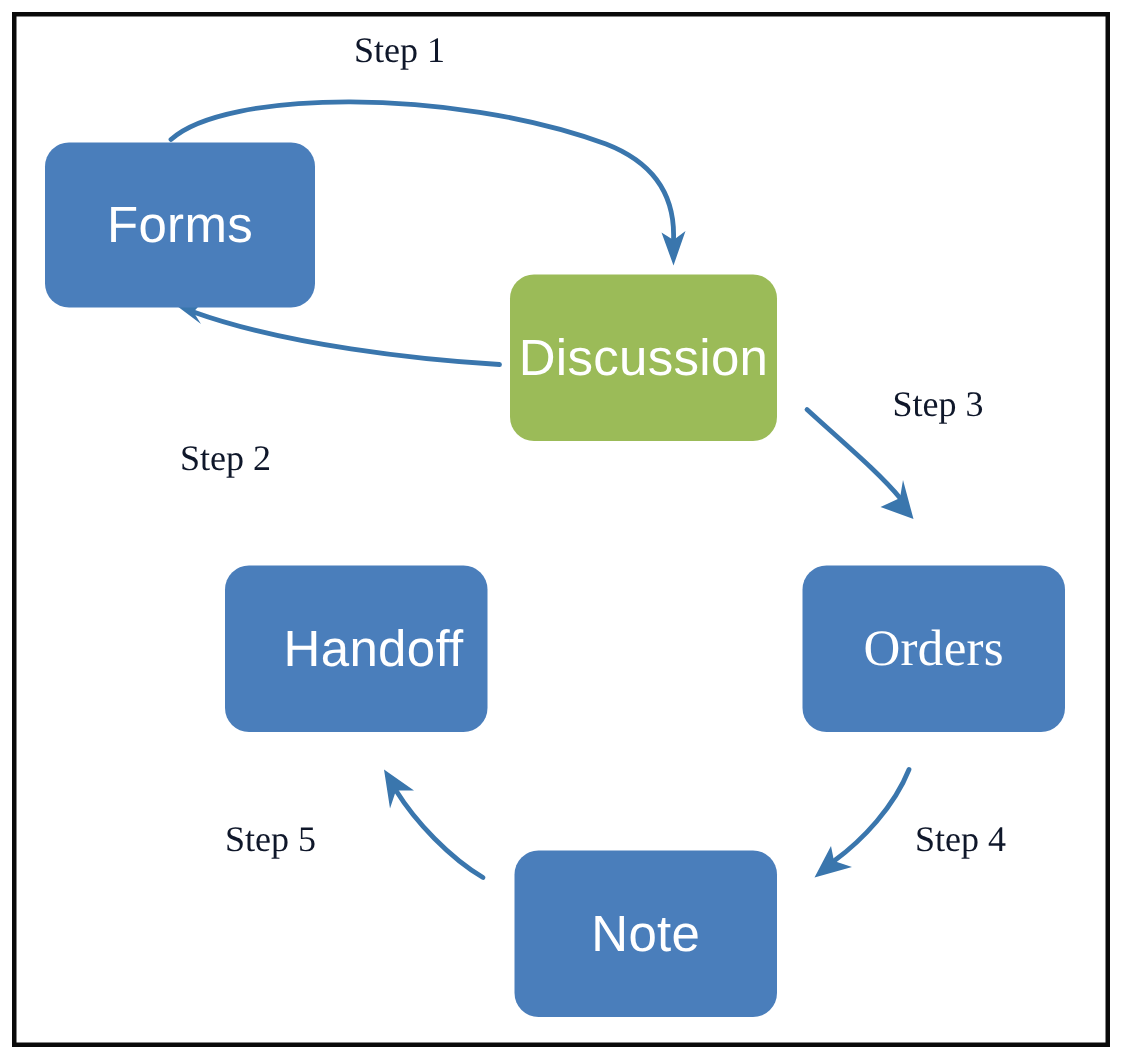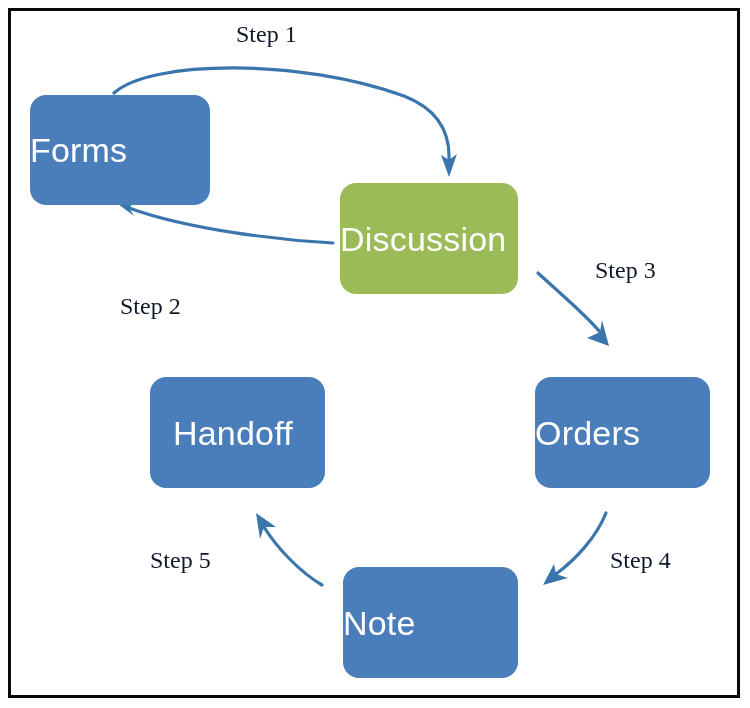--- a/index.html
+++ b/index.html
@@ -24,21 +24,21 @@
     height: 690px;
     border: 3px solid #0a0a0a;
     box-sizing: border-box;
     background: #ffffff;
   }
   .node {
     position: absolute;
     border-radius: 16px;
     display: flex;
     align-items: center;
-    justify-content: flex-start;
+    justify-content: center;
     color: #ffffff;
     font-size: 34px;
     font-family: "Liberation Sans", sans-serif;
     font-weight: 400;
     letter-spacing: 0.2px;
     line-height: 1;
     box-sizing: border-box;
     user-select: none;
   }
   .node-blue  { background: #4a7ebb; }
@@ -108,21 +108,21 @@
   </svg>
 
   <div class="node node-blue" style="left:30px; top:95px; width:180px; height:110px;">
     <span>Forms</span>
   </div>
 
   <div class="node node-green" style="left:340px; top:183px; width:178px; height:111px;">
     <span>Discussion</span>
   </div>
 
-  <div class="node node-blue" style="left:535px; top:377px; width:175px; height:111px;">
+  <div class="node node-blue" style="left:535px; top:377px; width:175px; height:111px;font-family:Liberation Serif, serif;">
     <span>Orders</span>
   </div>
 
   <div class="node node-blue" style="left:343px; top:567px; width:175px; height:111px;">
     <span>Note</span>
   </div>
 
   <div class="node node-blue" style="left:150px; top:377px; width:175px; height:111px;padding-left:23px;">
     <span>Handoff</span>
   </div>

